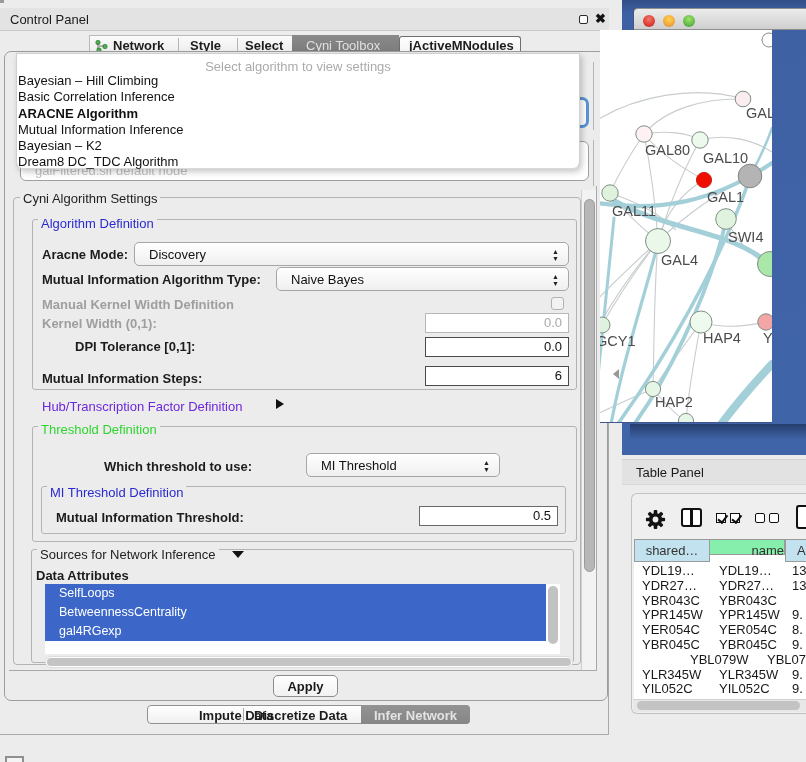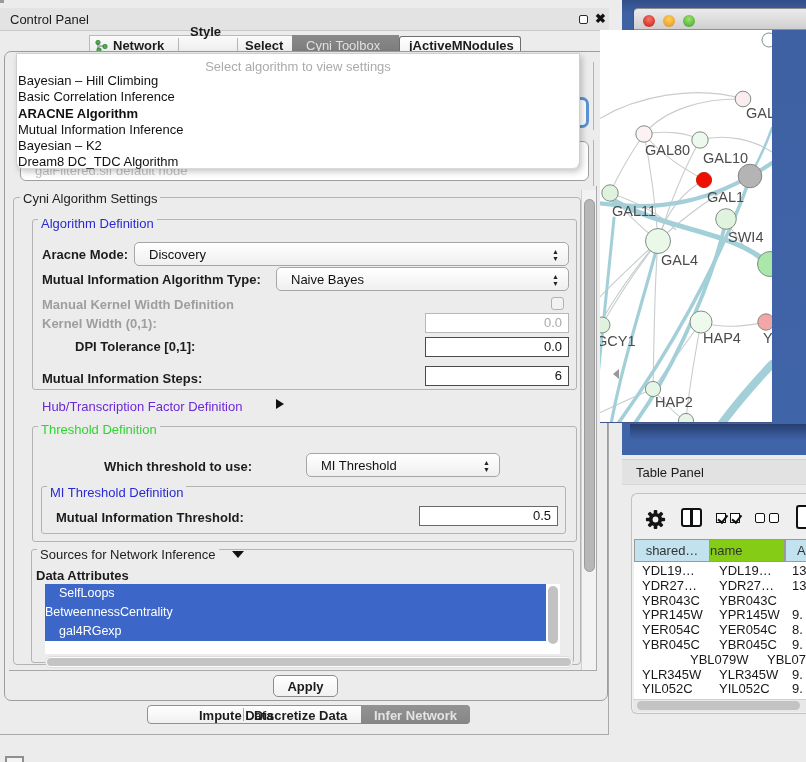--- a/index.html
+++ b/index.html
@@ -31,21 +31,21 @@
 <div id="tabstrip" class="abs" style="left:89px;top:35px;width:310px;height:18px;background:linear-gradient(#fbfbfb,#ececec);border:1px solid #b9b9b9;border-bottom:none;"></div>
 <div class="abs" style="left:95px;top:39px;width:13px;height:13px;">
 <svg width="13" height="13">
       <circle cx="3" cy="2.5" r="2.2" fill="#4caf50" stroke="#2d7d32" stroke-width=".7"></circle>
       <circle cx="4" cy="10" r="2.2" fill="#4caf50" stroke="#2d7d32" stroke-width=".7"></circle>
       <circle cx="10" cy="6.5" r="2.2" fill="#4caf50" stroke="#2d7d32" stroke-width=".7"></circle>
       <path d="M3,3 L3,9 M4,6 L9,6" stroke="#555" stroke-width=".8" fill="none"></path>
     </svg></div>
 <div class="abs lbl" style="left:113px;top:38px;font-size:13px;">Network</div>
 <div class="abs" style="left:178px;top:38px;width:1px;height:13px;background:#b5b5b5;"></div>
-<div class="abs lbl" style="left:190px;top:24px;font-size:13px;">Style</div>
+<div class="abs lbl" style="left:190px;top:38px;font-size:13px;">Style</div>
 <div class="abs" style="left:237px;top:38px;width:1px;height:13px;background:#b5b5b5;"></div>
 <div class="abs lbl" style="left:245px;top:38px;font-size:13px;">Select</div>
 <div class="abs" style="left:292px;top:35px;width:107px;height:18px;background:linear-gradient(#8a8a8a,#7b7b7b);"></div>
 <div class="abs" style="left:306px;top:38px;font-size:13px;color:#e0e0e0;">Cyni Toolbox</div>
 <div class="abs" style="left:399px;top:36px;width:122px;height:17px;background:linear-gradient(#ffffff,#f3f3f3);border:1px solid #6e6e6e;border-bottom:none;border-radius:3px 3px 0 0;"></div>
 <div class="abs lbl" style="left:409px;top:38px;font-size:13px;">jActiveMNodules</div>
 
 <div class="abs" style="left:4px;top:51px;width:604px;height:650px;border:1px solid #9d9d9d;border-radius:7px;background:#ececec;"></div>
 
 <div class="abs" style="left:593px;top:62px;width:1px;height:68px;background:#b5b5b5;"></div>
@@ -100,21 +100,21 @@
 <div class="fst" style="left:47px;top:485px;color:#2a2ad0;">MI Threshold Definition</div>
 <div class="abs lbl" style="left:56px;top:510px;">Mutual Information Threshold:</div>
 <div class="field" style="left:419px;top:506px;width:139px;height:20px;border:1px solid #6a6a6a;line-height:18px;">0.5</div>
 
 <div class="fs" style="left:31px;top:549px;width:543px;height:114px;"></div>
 <div class="fst" style="left:37px;top:547px;color:#222;">Sources for Network Inference</div>
 <div class="abs" style="left:232px;top:551px;width:0;height:0;border-top:7px solid #111;border-left:6px solid transparent;border-right:6px solid transparent;"></div>
 <div class="abs lbl" style="left:36px;top:568px;">Data Attributes</div>
 <div class="abs" style="left:45px;top:584px;width:515px;height:70px;background:#fff;overflow:hidden;">
   <div style="background:#3c67c9;color:#fff;font-size:12.5px;height:19px;line-height:19px;padding-left:14px;width:501px;">SelfLoops</div>
-  <div style="background:#3c67c9;color:#fff;font-size:12.5px;height:19px;line-height:19px;width:501px;">BetweennessCentrality</div>
+  <div style="background:#3c67c9;color:#fff;font-size:12.5px;height:19px;line-height:19px;padding-left:14px;width:501px;">BetweennessCentrality</div>
   <div style="background:#3c67c9;color:#fff;font-size:12.5px;height:19px;line-height:19px;padding-left:14px;width:501px;">gal4RGexp</div>
 </div>
 <div class="abs" style="left:548px;top:586px;width:10px;height:58px;background:#c2c2c2;border-radius:5px;"></div>
 <div class="abs" style="left:45px;top:656px;width:528px;height:12px;background:#fdfdfd;border:1px solid #dddddd;border-radius:6px;"></div>
 <div class="abs" style="left:47px;top:658px;width:524px;height:8px;background:#c4c4c4;border-radius:4px;"></div>
 
 <div class="abs" style="left:273px;top:675px;width:65px;height:22px;background:linear-gradient(#ffffff,#f1f1f1);border:1px solid #8d8d8d;border-radius:5px;text-align:center;font-size:13px;font-weight:bold;color:#1c1c1c;line-height:21px;">Apply</div>
 
 <div class="abs" style="left:147px;top:705px;width:323px;height:19px;background:linear-gradient(#ffffff,#f0f0f0);border:1px solid #919191;border-radius:4px;"></div>
 <div class="abs lbl" style="left:158px;top:708px;margin-left:41px;">Impute Data</div>
@@ -228,21 +228,21 @@
 <div class="abs" style="left:681px;top:508px;width:21px;height:19px;border:2.5px solid #111;border-radius:3px;background:#fff;"></div>
 <div class="abs" style="left:690px;top:510px;width:2.5px;height:15px;background:#111;"></div>
 <div class="ck" style="left:716px;top:513px;"></div>
 <div class="ck" style="left:730px;top:513px;"></div>
 <div class="abs" style="left:755px;top:513px;width:10px;height:10px;border:1.5px solid #111;border-radius:2px;background:#fff;"></div>
 <div class="abs" style="left:769px;top:513px;width:10px;height:10px;border:1.5px solid #111;border-radius:2px;background:#fff;"></div>
 <div class="abs" style="left:796px;top:505px;width:10px;height:24px;border:2.5px solid #111;border-radius:3px 0 0 3px;border-right:none;background:#fff;"></div>
 
 <div class="abs" style="left:634px;top:539px;width:172px;height:160px;background:#fff;overflow:hidden;">
   <div style="position:absolute;left:0;top:0;width:76px;height:23px;background:#c2e2ef;border:1px solid #9a9a9a;font-size:13px;color:#333;text-align:center;line-height:22px;">shared…</div>
-  <div style="position:absolute;left:76px;top:0;width:75px;height:23px;background:#84cc16;border:1px solid #9a9a9a;border-left:none;font-size:13px;color:#333;text-align:left;line-height:22px;">name</div>
+  <div style="position:absolute;left:76px;top:0;width:75px;height:16px;background:#86efac;border:1px solid #9a9a9a;border-left:none;font-size:13px;color:#333;text-align:right;line-height:22px;">name</div>
   <div style="position:absolute;left:151px;top:0;width:40px;height:23px;background:#c2e2ef;border:1px solid #9a9a9a;border-left:1px solid #9a9a9a;font-size:13px;color:#333;line-height:22px;padding-left:11px;">A</div>
   <div class="trow" style="top:24px;">
       <span class="c1">YDL19…</span>
       <span class="c2">YDL19…</span>
       <span class="c3">13</span>
     </div>
   <div class="trow" style="top:38.8px;">
       <span class="c1">YDR27…</span>
       <span class="c2">YDR27…</span>
       <span class="c3">13</span>

